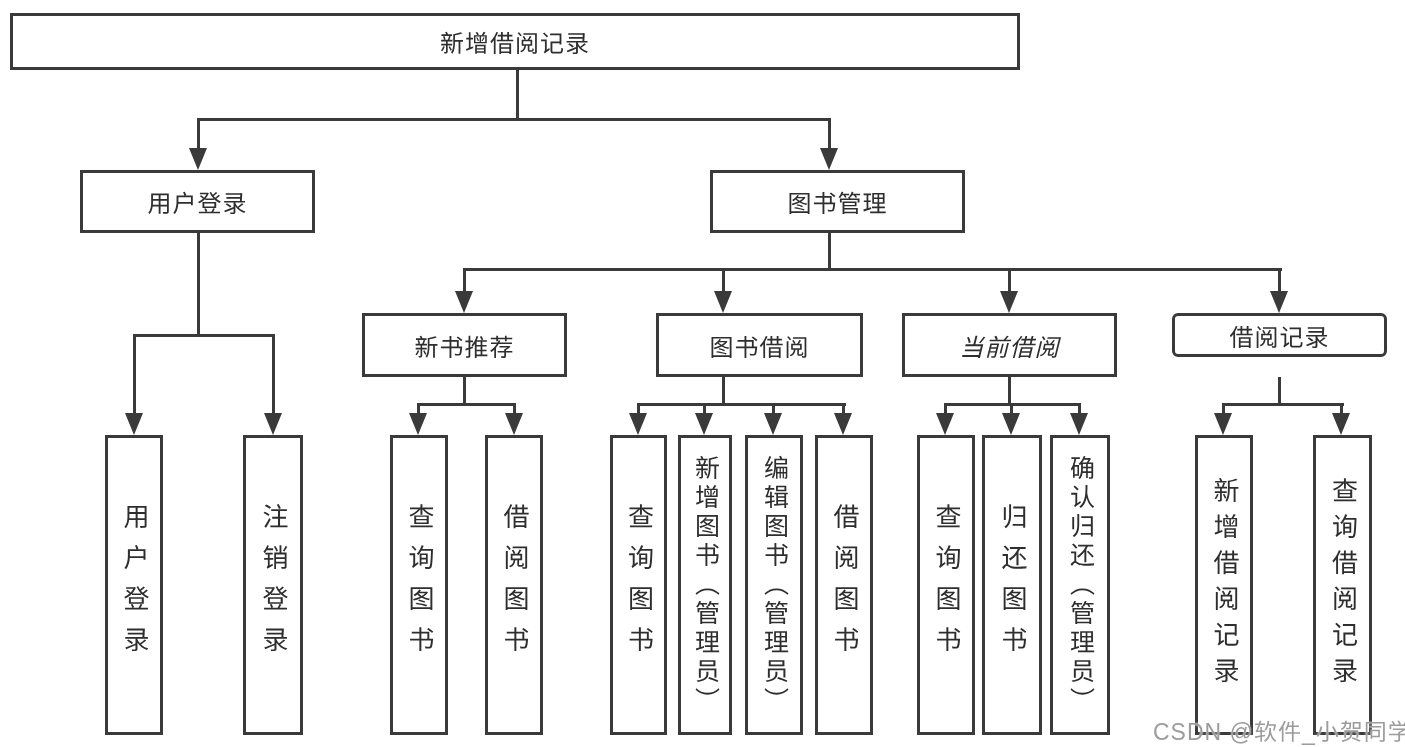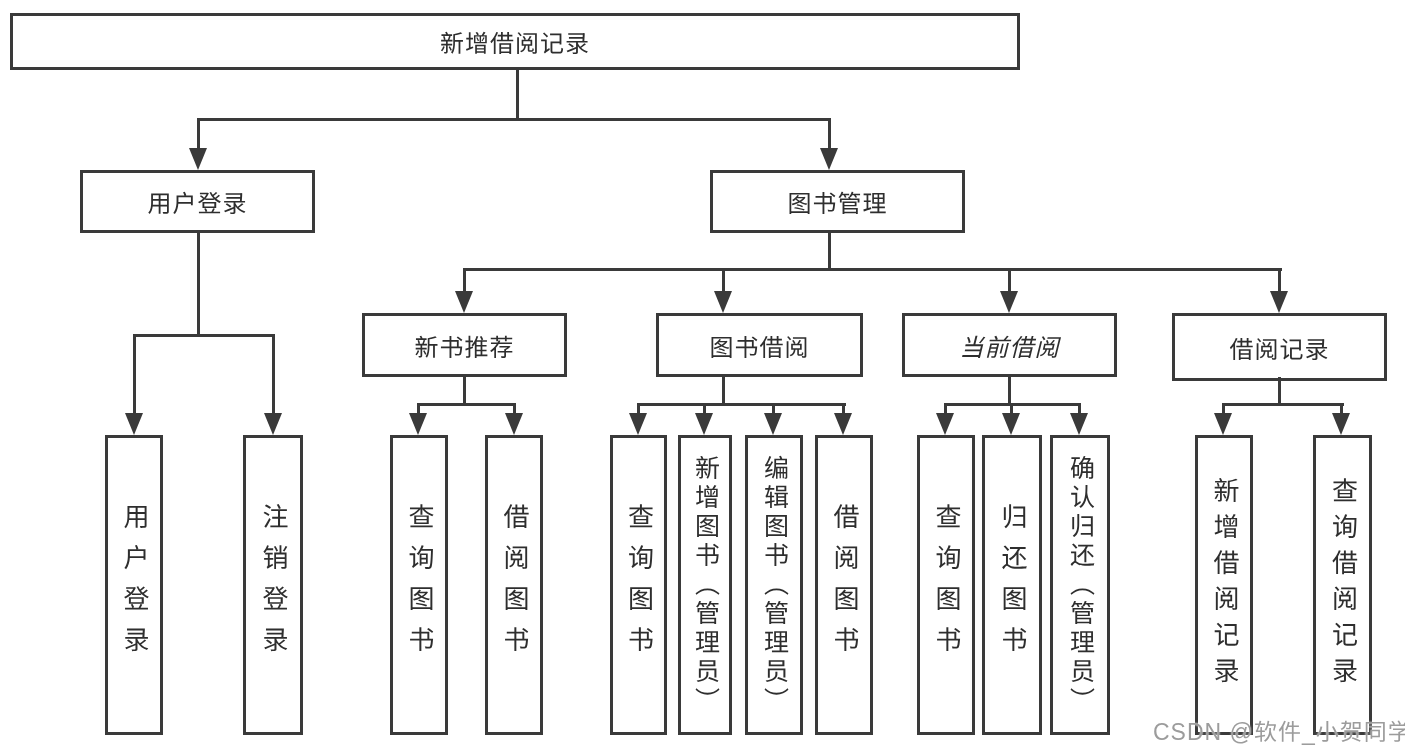--- a/index.html
+++ b/index.html
@@ -59,21 +59,21 @@
 
   <div class="node h-node" style="left:362px;top:313px;width:205px;height:64px;">
     <span>新书推荐</span>
   </div>
   <div class="node h-node" style="left:620px;top:313px;width:207px;height:64px;margin-left:36px;">
     <span>图书借阅</span>
   </div>
   <div class="node h-node" style="left:902px;top:313px;width:215px;height:64px;font-style:italic;">
     <span>当前借阅</span>
   </div>
-  <div class="node h-node" style="left:1172px;top:313px;width:215px;height:68px;">
+  <div class="node h-node" style="left:1172px;top:313px;width:215px;height:44px;border-radius:6px;">
     <span>借阅记录</span>
   </div>
 
   <div class="node v-node v-short" style="left:105px;top:435px;width:58px;height:300px;">
     <span class="v-text">用户登录</span>
   </div>
   <div class="node v-node v-short" style="left:243px;top:435px;width:60px;height:300px;">
     <span class="v-text">注销登录</span>
   </div>
 

